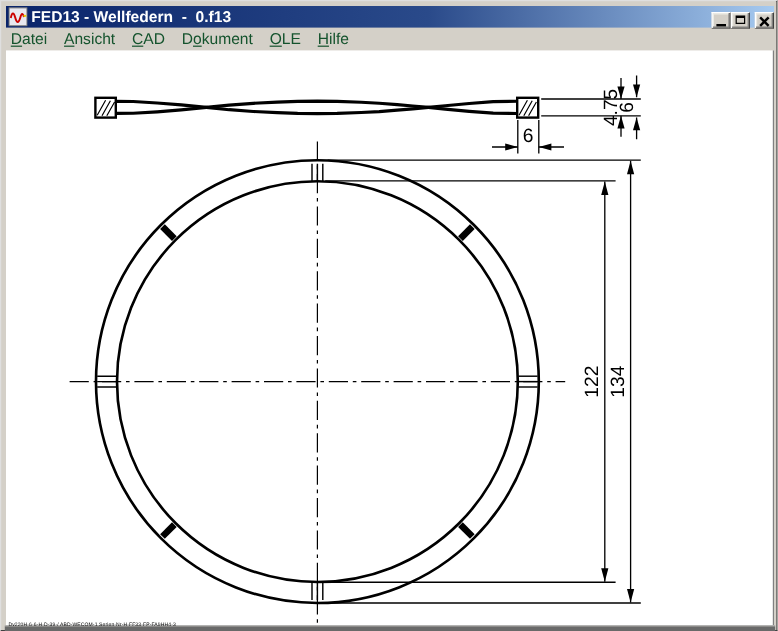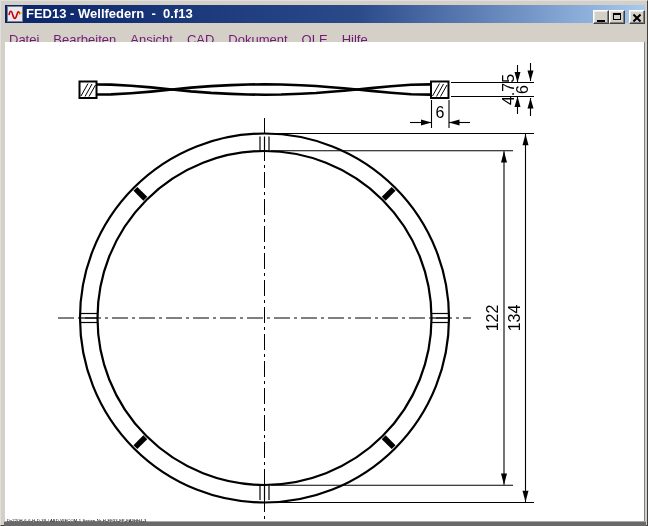--- a/index.html
+++ b/index.html
@@ -37,22 +37,22 @@
     box-shadow:inset -1px -1px 0 #808080, inset 1px 1px 0 #ecebe5;
   }
   .btn-min{left:588px;} .btn-max{left:604px;} .btn-close{left:624px;}
   .glyph-min{position:absolute;left:3px;top:9px;width:8px;height:2px;background:#000;}
   .glyph-max{position:absolute;left:3px;top:2px;width:8px;height:7px;
     box-sizing:border-box;border:1px solid #000;border-top-width:2px;}
   .glyph-x1,.glyph-x2{position:absolute;left:2px;top:5.5px;width:10px;height:2px;background:#000;}
   .glyph-x1{transform:rotate(45deg);} .glyph-x2{transform:rotate(-45deg);}
   .menu-bar{
     position:absolute;left:4px;top:23px;width:640px;height:32px;
-    background:#d4d0c8;display:flex;align-items:center;
-    font-size:13px;color:#701a75;
+    background:#d4d0c8;display:flex;
+    font-size:13px;color:#14532d;
   }
   .menu-item{padding:1px 7px 2px 7px;cursor:default;}
   .menu-item:first-child{padding-left:4px;}
   .menu-item .u{text-decoration:underline;}
   .client-area{
     position:absolute;left:4px;top:41px;width:640px;height:479px;
     background:#ffffff;
     border-right:1px solid #808080;
     box-sizing:border-box;
   }
@@ -89,21 +89,20 @@
       <div class="glyph-max"></div>
     </div>
     <div class="win-btn btn-close">
       <div class="glyph-x1"></div>
       <div class="glyph-x2"></div>
     </div>
   </div>
 
   <div class="menu-bar">
       <div class="menu-item"><span class="u">D</span>atei</div>
-      <div class="menu-item"><span class="u">B</span>earbeiten</div>
       <div class="menu-item"><span class="u">A</span>nsicht</div>
       <div class="menu-item"><span class="u">C</span>AD</div>
       <div class="menu-item">D<span class="u">o</span>kument</div>
       <div class="menu-item"><span class="u">O</span>LE</div>
       <div class="menu-item"><span class="u">H</span>ilfe</div>
     </div>
 
   <div class="client-area"></div>
   <div class="bottom-shade"></div>
   <div class="bottom-strip"></div>

